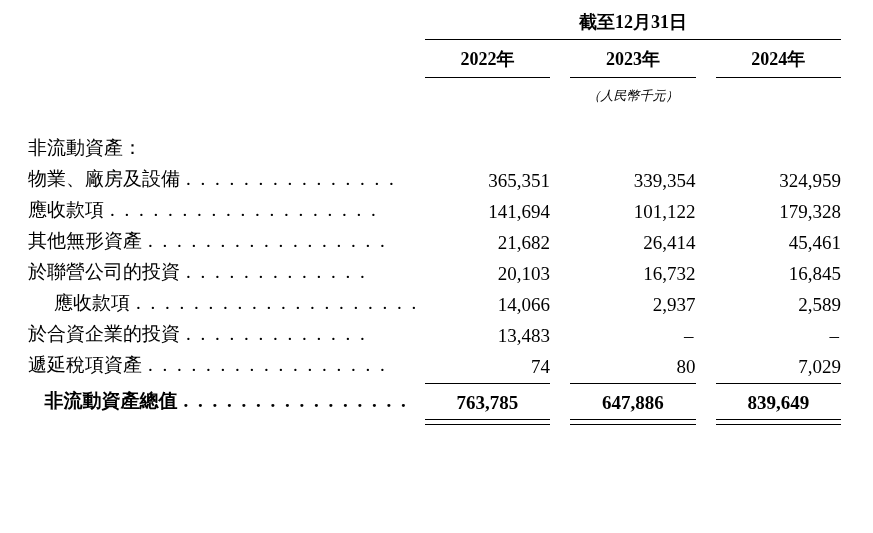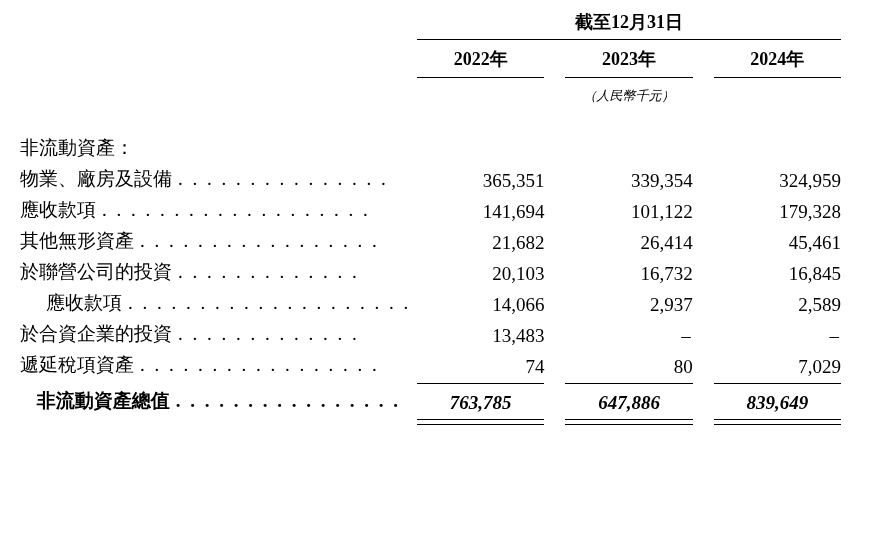--- a/index.html
+++ b/index.html
@@ -12,21 +12,21 @@
     height: 533px;
     font-family: "Liberation Serif", serif;
     color: #000000;
     overflow: hidden;
   }
   .page {
     position: relative;
     width: 873px;
     height: 533px;
     box-sizing: border-box;
-    padding: 10px 32px 0 20px;
+    padding: 10px 32px 0 28px;
   }
   table.fin {
     width: 100%;
     border-collapse: collapse;
     font-size: 19px;
   }
   
   col.c-label { width: 398px; }
   col.c-num   { width: 137px; }
   col.c-gap   { width: 24px; }
@@ -88,21 +88,21 @@
     white-space: nowrap;
     font-variant-numeric: lining-nums;
   }
   .num.dash { padding-right: 2px; }
 
   
   tr.pre-total td.num { border-bottom: 1.3px solid #000; padding-bottom: 5px; }
 
   
   tr.total td { padding-top: 5px; font-weight: bold; text-align: center; }
-  tr.total td.num { border-bottom: 1.3px solid #000; padding-bottom: 5px; font-style: italic; }
+  tr.total td.num { border-bottom: 1.3px solid #000; padding-bottom: 5px; }
   tr.total .rowlabel { font-weight: bold; }
 
   
   tr.dbl td.num {
     height: 4px;
     border-bottom: 1.3px solid #000;
     padding: 0;
   }
 </style>
 </head>

